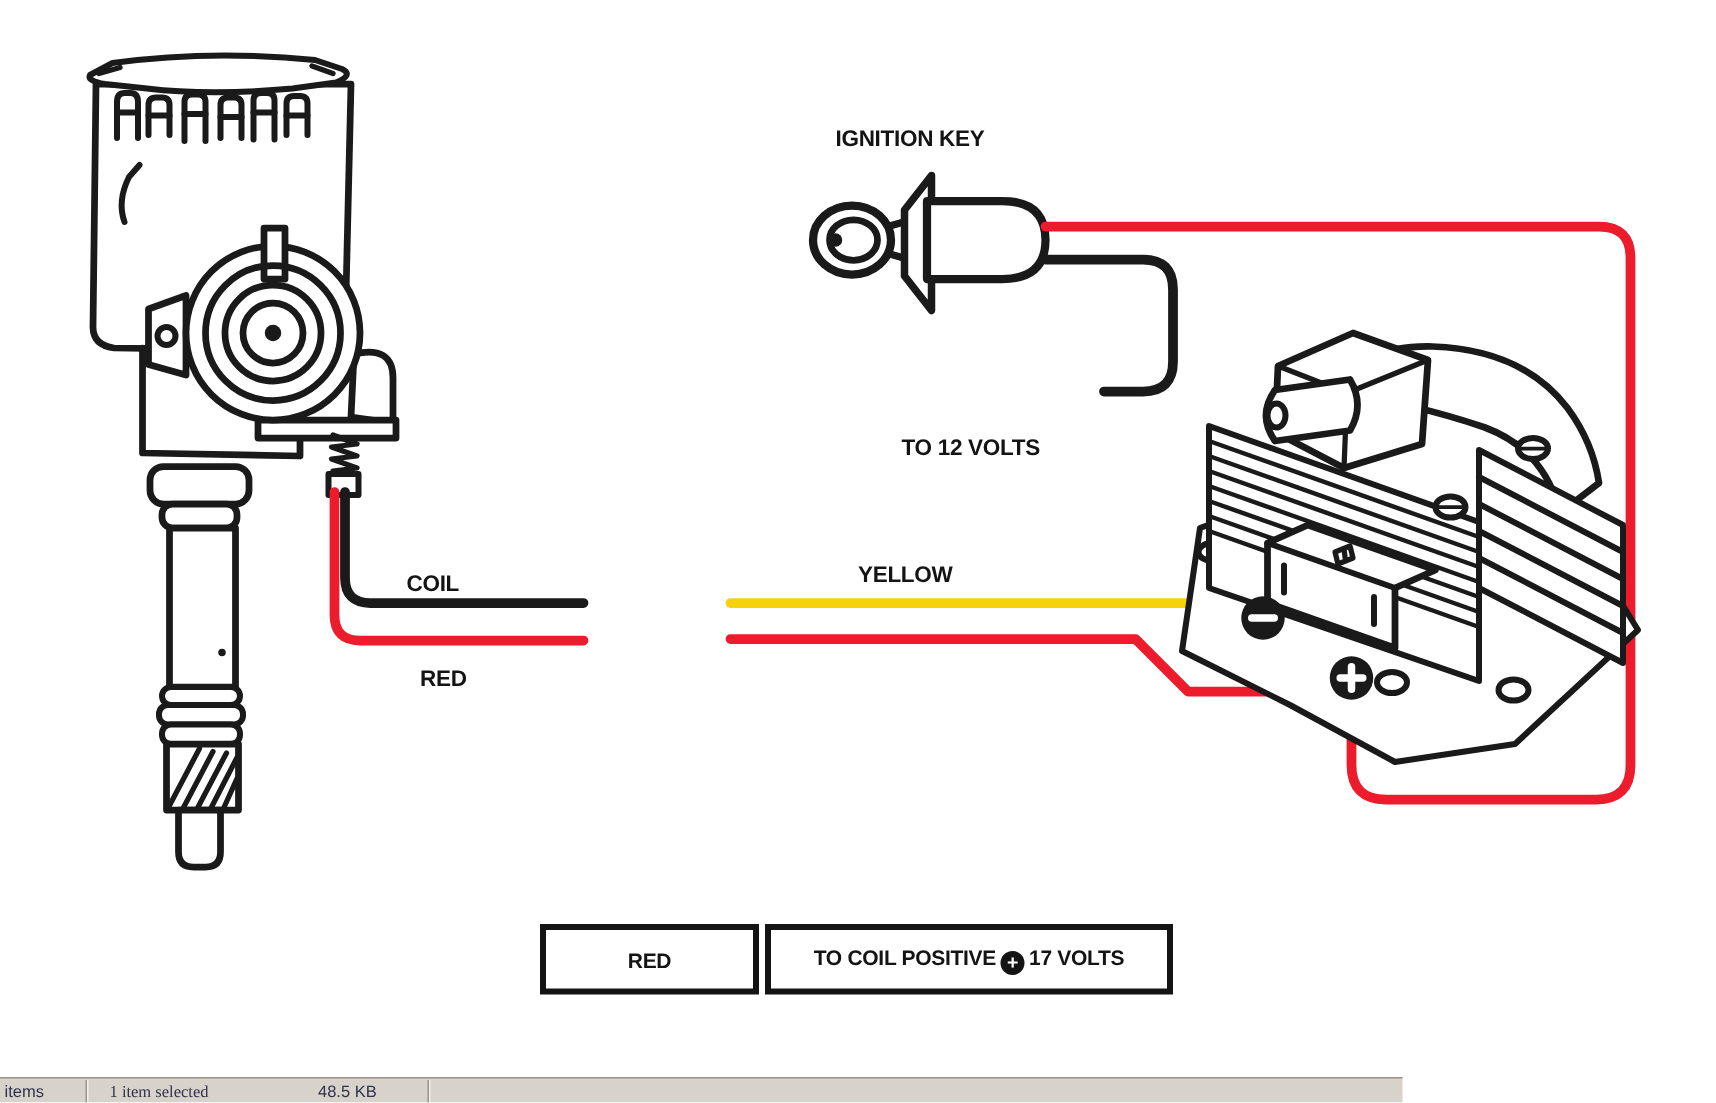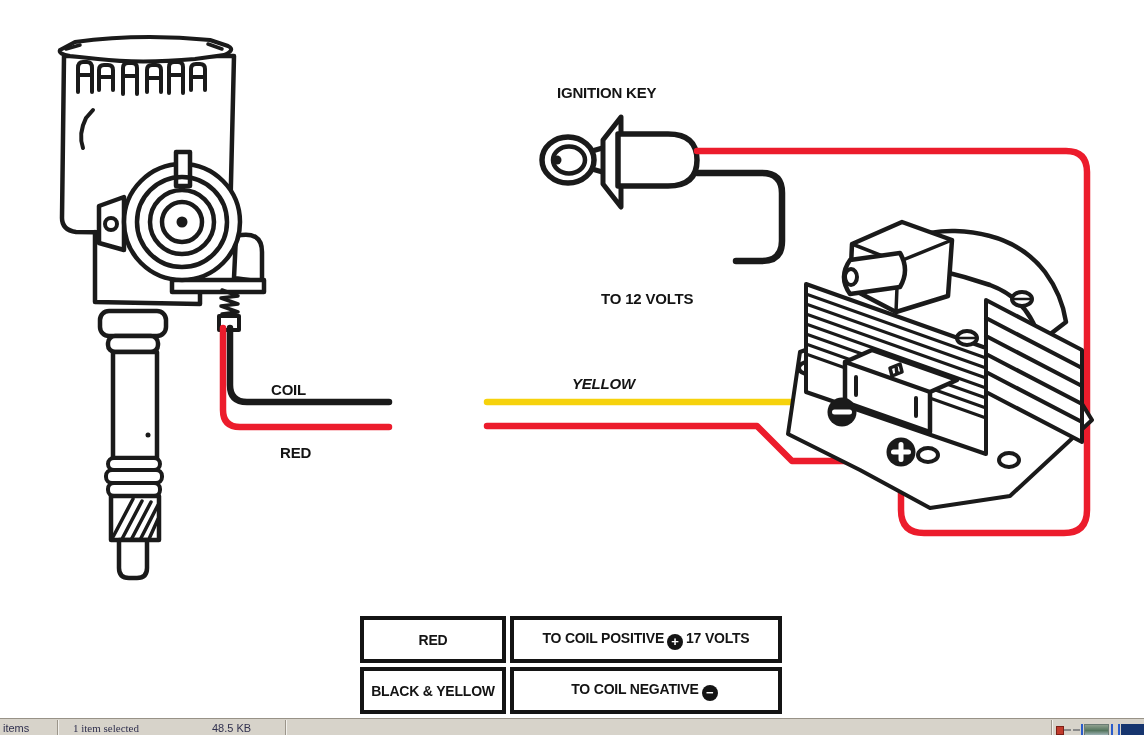--- a/index.html
+++ b/index.html
@@ -11,21 +11,21 @@
   
   .legend{position:absolute;left:356px;top:612px;border-collapse:separate;border-spacing:4px;}
   .legend td{border:4px solid #141414;height:39px;text-align:center;vertical-align:middle;
              font-weight:700;font-size:14px;letter-spacing:-.2px;color:#141414;padding:0 6px;}
   .legend td.c1{width:126px;}
   .legend td.c2{width:252px;}
   .sym{display:inline-block;width:16px;height:16px;border-radius:50%;background:#141414;
        color:#fff;font-size:13px;line-height:16px;text-align:center;font-weight:700;
        vertical-align:-3px;margin:0 3px;}
   
-  .statusbar{position:absolute;left:0;top:718px;width:1144px;height:17px;
+  .statusbar{position:absolute;left:0;top:718px;width:935px;height:17px;
              background:#d7d3ca;border-top:1px solid #989287;overflow:hidden;}
   .statusbar .st{position:absolute;top:3px;font-size:11px;color:#31314f;white-space:nowrap;}
   .vsep{position:absolute;top:1px;width:1px;height:16px;background:#9b958a;box-shadow:1px 0 0 #f2f0ec;}
   .frag{position:absolute;top:5px;}
   .frag-red{left:1056px;width:6px;height:7px;background:#c03a2b;border:1px solid #7c1f16;top:7px;}
   .frag-dash{width:7px;height:2px;background:#8a8a8a;top:10px;}
   .frag-blue{width:2px;height:12px;background:#2a5ccc;}
   .frag-thumb{left:1084px;width:25px;height:12px;
               background:linear-gradient(180deg,#8fa08f 0%,#54755e 55%,#9fb3b5 100%);
               border:1px solid #6b7b74;box-sizing:border-box;}
@@ -166,34 +166,28 @@
         <circle cx="901" cy="452" r="14.5" stroke="none" fill="#1a1a1a"></circle>
         <path d="M 893.5,452 L 908.5,452 M 901,444.5 L 901,459.5" stroke="#fff" stroke-width="5"></path>
       </g>
     </g>
   </svg>
 
   <div class="lbl" style="left:557px;top:84px;">IGNITION KEY</div>
   <div class="lbl" style="left:601px;top:254px;margin-top:36px;">TO 12 VOLTS</div>
   <div class="lbl" style="left:271px;top:381px;">COIL</div>
   <div class="lbl" style="left:280px;top:444px;">RED</div>
-  <div class="lbl" style="left:572px;top:375px;font-style:italic;">YELLOW</div>
+  <div class="lbl" style="left:572px;top:375px;">YELLOW</div>
 
   <table class="legend">
     <tbody>
       <tr>
         <td class="c1">RED</td>
         <td class="c2">
           <span>TO COIL POSITIVE</span><span class="sym">+</span><span>17 VOLTS</span>
-        </td>
-      </tr>
-      <tr>
-        <td class="c1">BLACK &amp; YELLOW</td>
-        <td class="c2">
-          <span>TO COIL NEGATIVE</span><span class="sym">−</span><span></span>
         </td>
       </tr>
     </tbody>
   </table>
 
   <div class="statusbar">
     <span class="st" style="left:3px;">items</span>
     <span class="vsep" style="left:57px;"></span>
     <span class="st" style="left:73px;font-family:Liberation Serif, serif;">1 item selected</span>
     <span class="st" style="left:212px;">48.5 KB</span>

